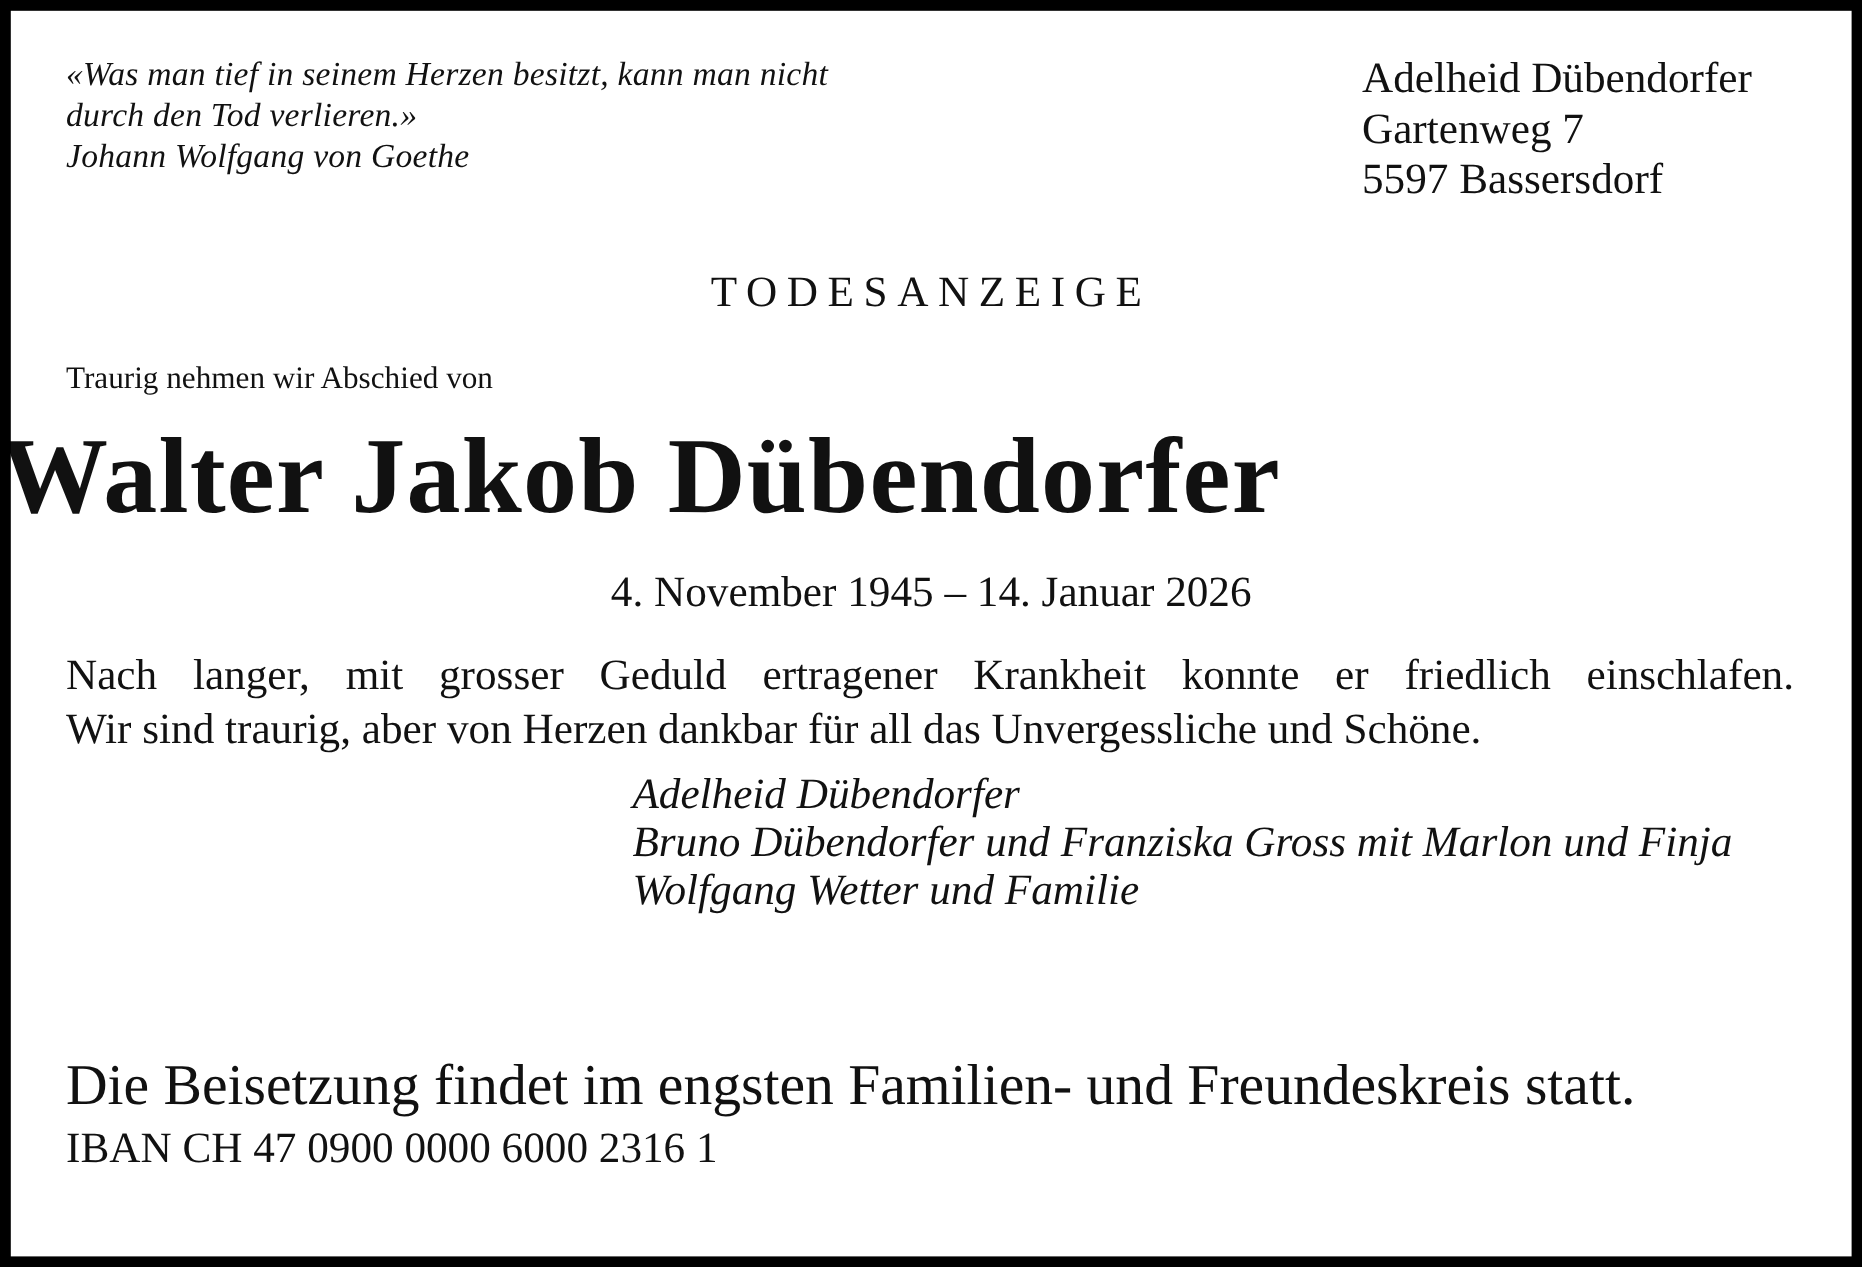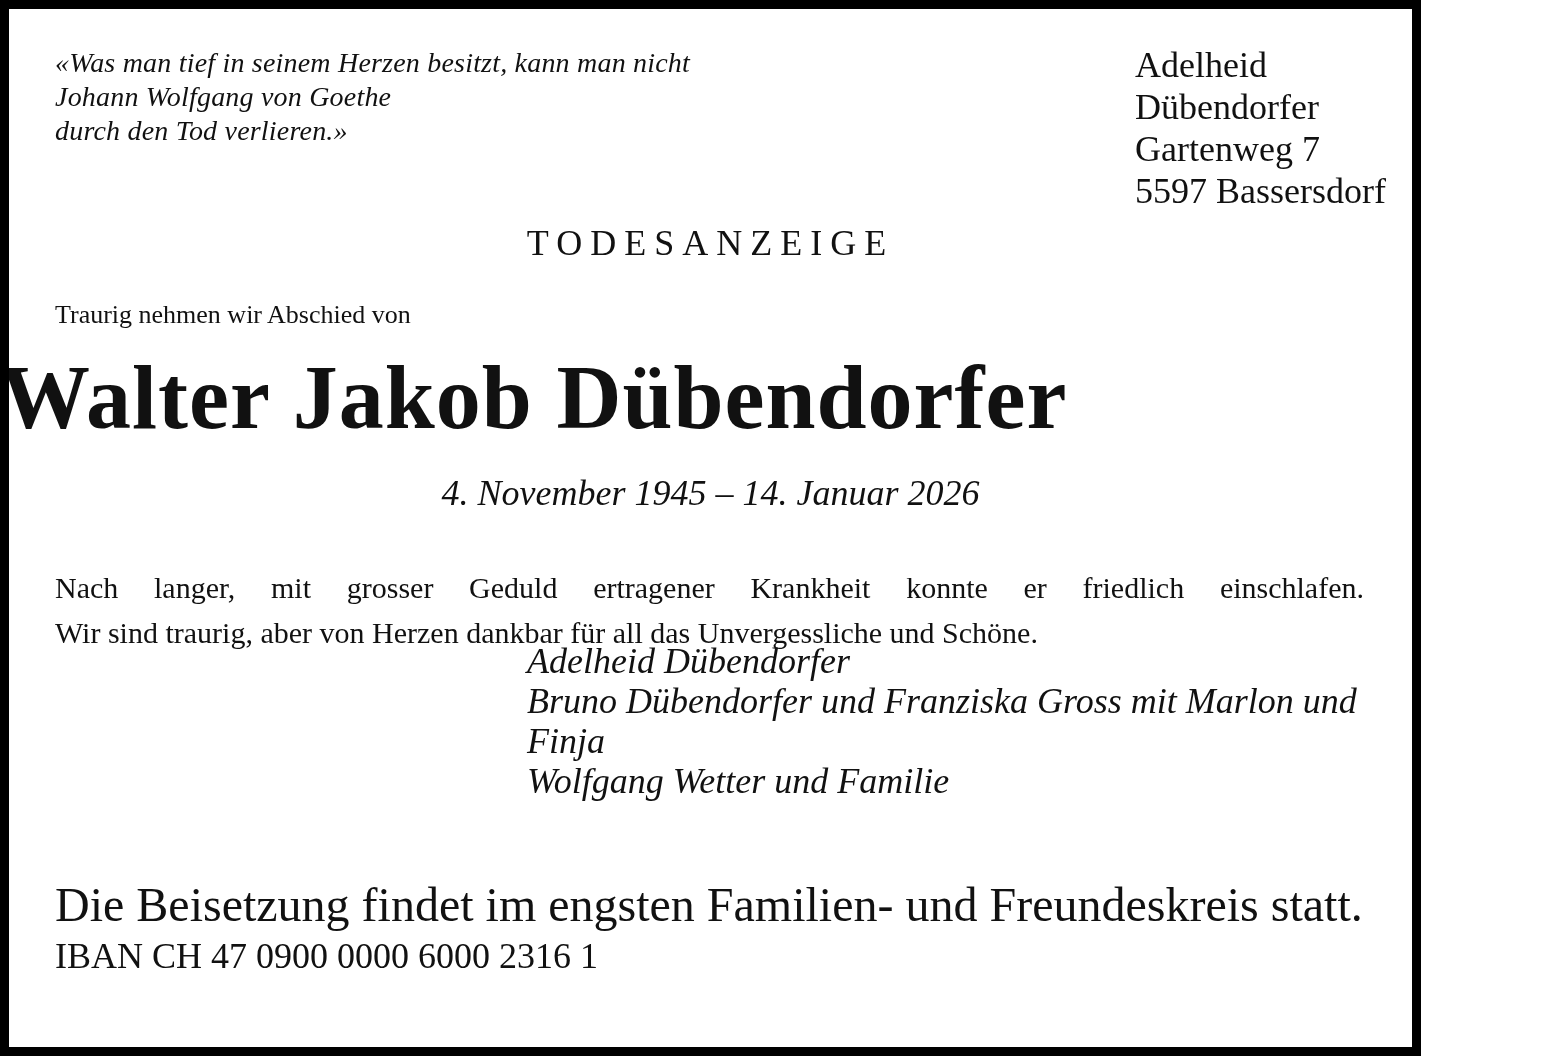--- a/index.html
+++ b/index.html
@@ -2,21 +2,21 @@
 <html><head>
 <meta charset="utf-8">
 <style>
   html, body {
     margin: 0;
     padding: 0;
     background: #ffffff;
   }
   .page {
     position: relative;
-    width: 1421px;
+    width: 1552px;
     height: 1056px;
     background: #ffffff;
     color: #111111;
     font-family: "Liberation Serif", serif;
     overflow: hidden;
   }
   .frame {
     position: absolute;
     inset: 0;
     border: 9px solid #000000;
@@ -67,28 +67,27 @@
     letter-spacing: 1px;
     line-height: 1.1;
   }
   .dates {
     position: absolute;
     left: 0;
     right: 0;
     top: 472px;
     text-align: center;
     font-size: 36px;
-    font-style: italic;
   }
   .body-par {
     position: absolute;
     left: 55px;
     right: 57px;
-    top: 565px;
-    font-size: 30px;
+    top: 540px;
+    font-size: 36px;
     line-height: 45px;
   }
   .justify-line {
     text-align: justify;
     text-align-last: justify;
     text-justify: inter-word;
   }
   .mourners {
     position: absolute;
     left: 527px;
@@ -112,22 +111,22 @@
     line-height: 44px;
   }
 </style>
 </head>
 <body>
 
 <div class="page">
 
   <div class="quote">
     <div>«Was man tief in seinem Herzen besitzt, kann man nicht</div>
+    <div>durch den Tod verlieren.»</div>
     <div>Johann Wolfgang von Goethe</div>
-    <div>durch den Tod verlieren.»</div>
   </div>
 
   <div class="sender">
     <div>Adelheid Dübendorfer</div>
     <div>Gartenweg 7</div>
     <div>5597 Bassersdorf</div>
   </div>
 
   <div class="heading">TODESANZEIGE</div>
 

